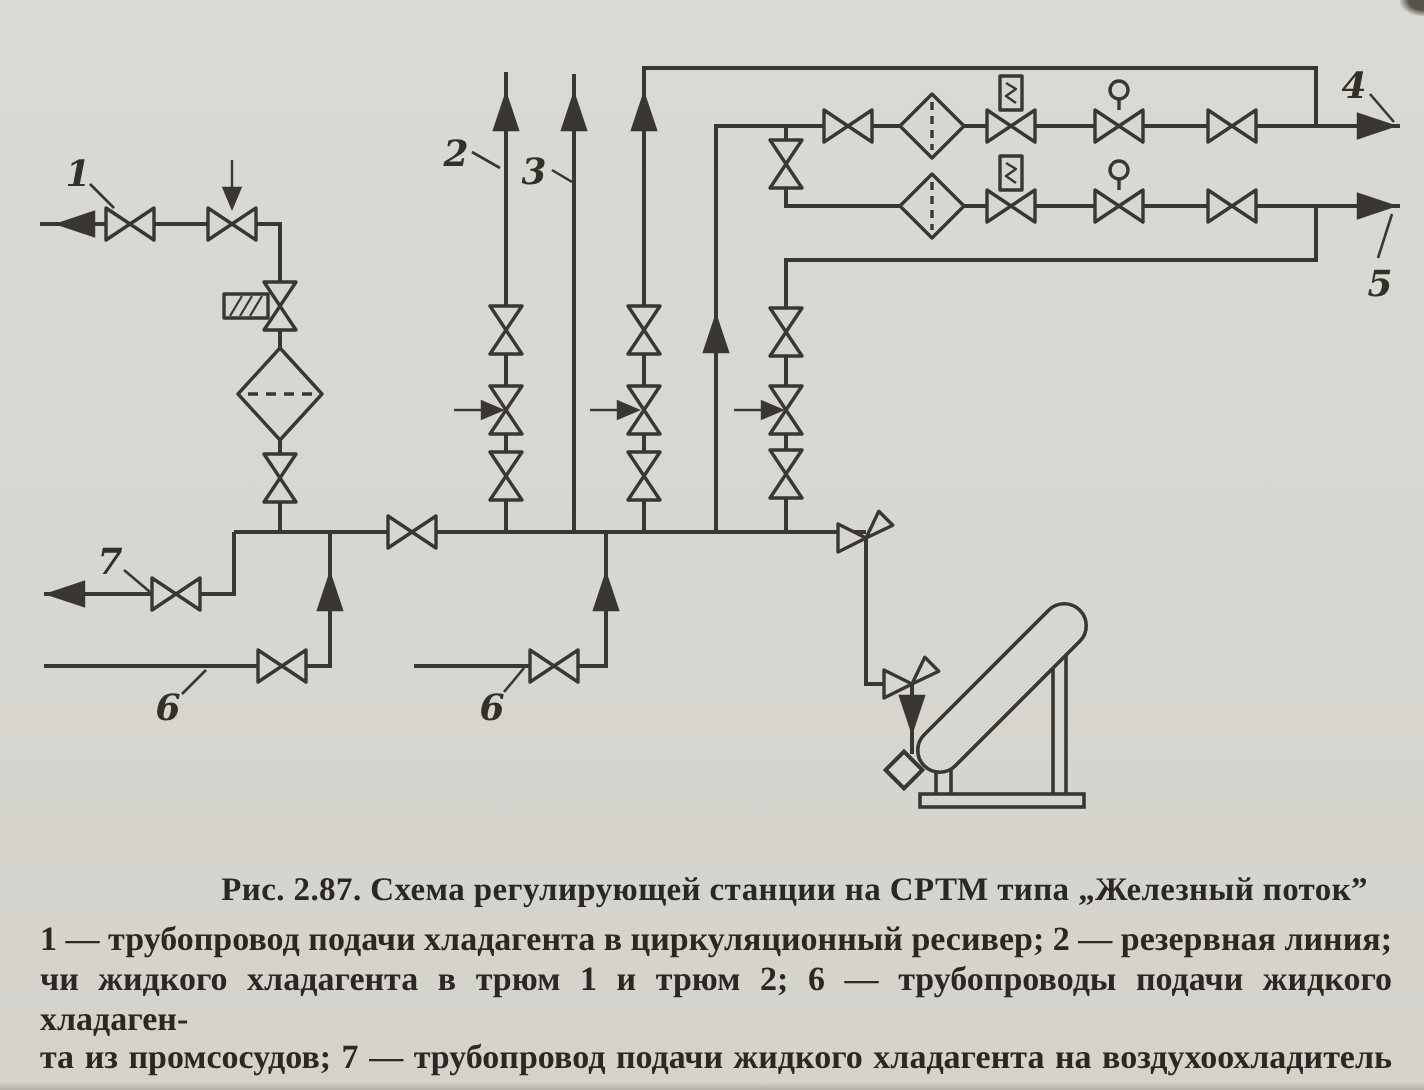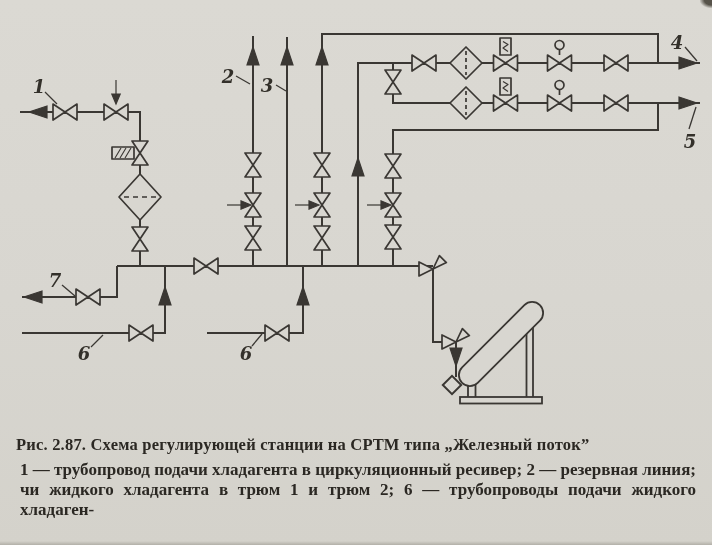--- a/index.html
+++ b/index.html
@@ -10,21 +10,21 @@
     font-family:"Liberation Serif", serif;
     overflow:hidden;
   }
   .schematic{position:absolute;left:0;top:0;}
   .schematic text{
     font-family:"DejaVu Serif", serif;
     font-style:italic;font-weight:600;font-size:18px;fill:#33302a;
   }
   .caption{
     position:absolute;top:435px;left:16px;width:668px;
-    text-align:left;font-size:16.5px;font-weight:600;
+    text-align:right;font-size:16.5px;font-weight:600;
     letter-spacing:.2px;color:#2b2823;white-space:nowrap;
   }
   .legend{
     position:absolute;top:460px;left:20px;width:676px;
     font-size:17px;line-height:19.8px;font-weight:600;color:#2b2823;
   }
   .legend-line{text-align:justify;text-align-last:justify;}
   .corner-smudge{
     position:absolute;right:0;top:0;width:12px;height:8px;
     background:radial-gradient(ellipse at top right,#57534a 0%,#57534a 45%,rgba(87,83,74,0) 75%);
@@ -187,17 +187,18 @@
       <text x="246" y="360">6</text>
       <text x="55" y="287">7</text>
     </g>
   </svg>
 
   <div class="caption">Рис. 2.87. Схема регулирующей станции на СРТМ типа „Железный поток”</div>
 
   <div class="legend">
     <div class="legend-line">1 — трубопровод подачи хладагента в циркуляционный ресивер; 2 — резервная линия;</div>
     <div class="legend-line">чи жидкого хладагента в трюм 1 и трюм 2; 6 — трубопроводы подачи жидкого хладаген-</div>
+    <div class="legend-line">та из промсосудов; 7 — трубопровод подачи жидкого хладагента на воздухоохладитель</div>
   </div>
 
   <div class="corner-smudge"></div>
   <div class="bottom-shade"></div>
 </div>
 
 </body></html>

